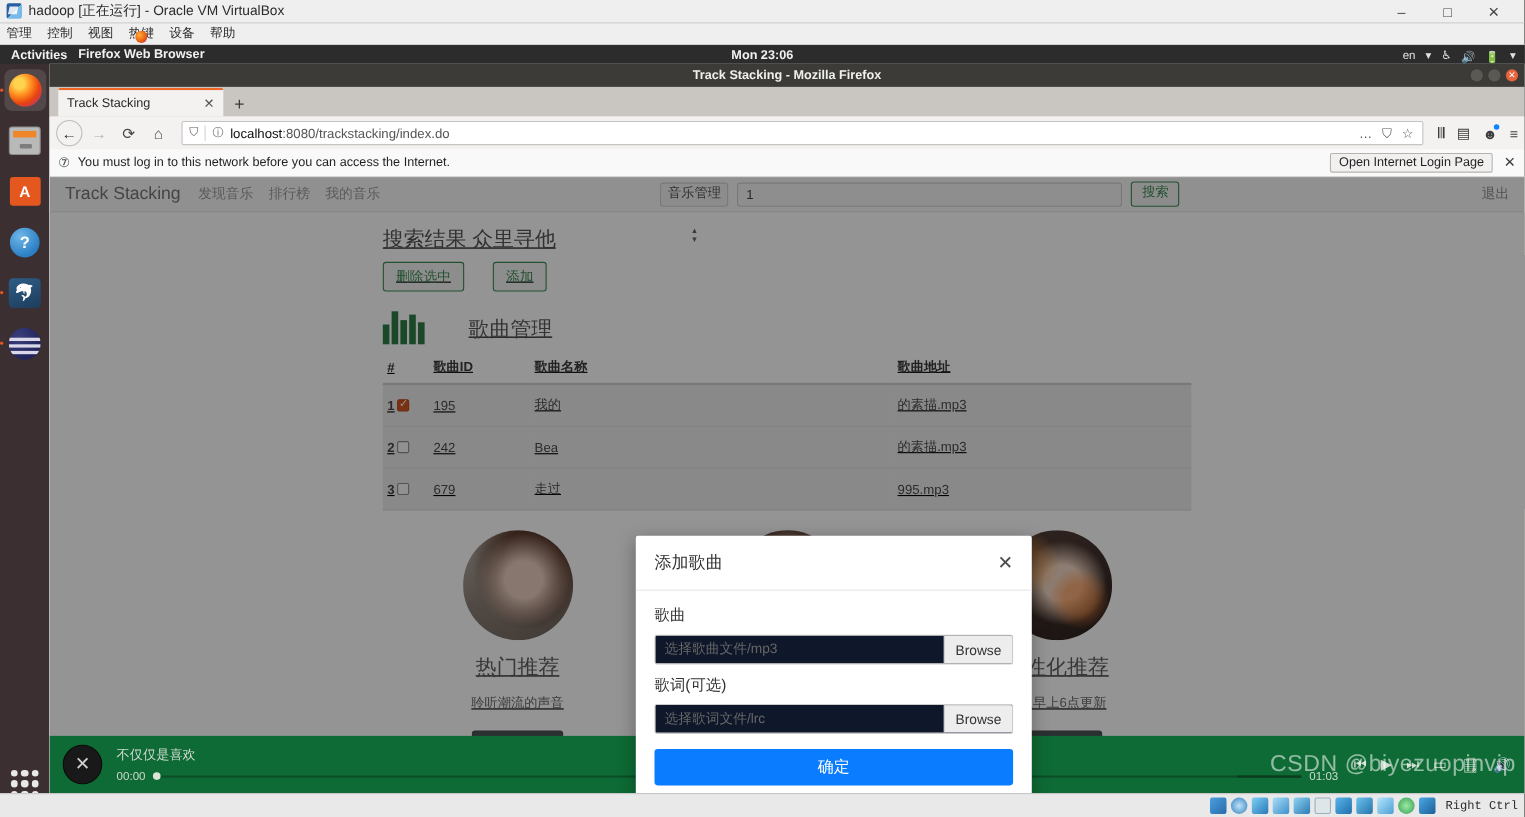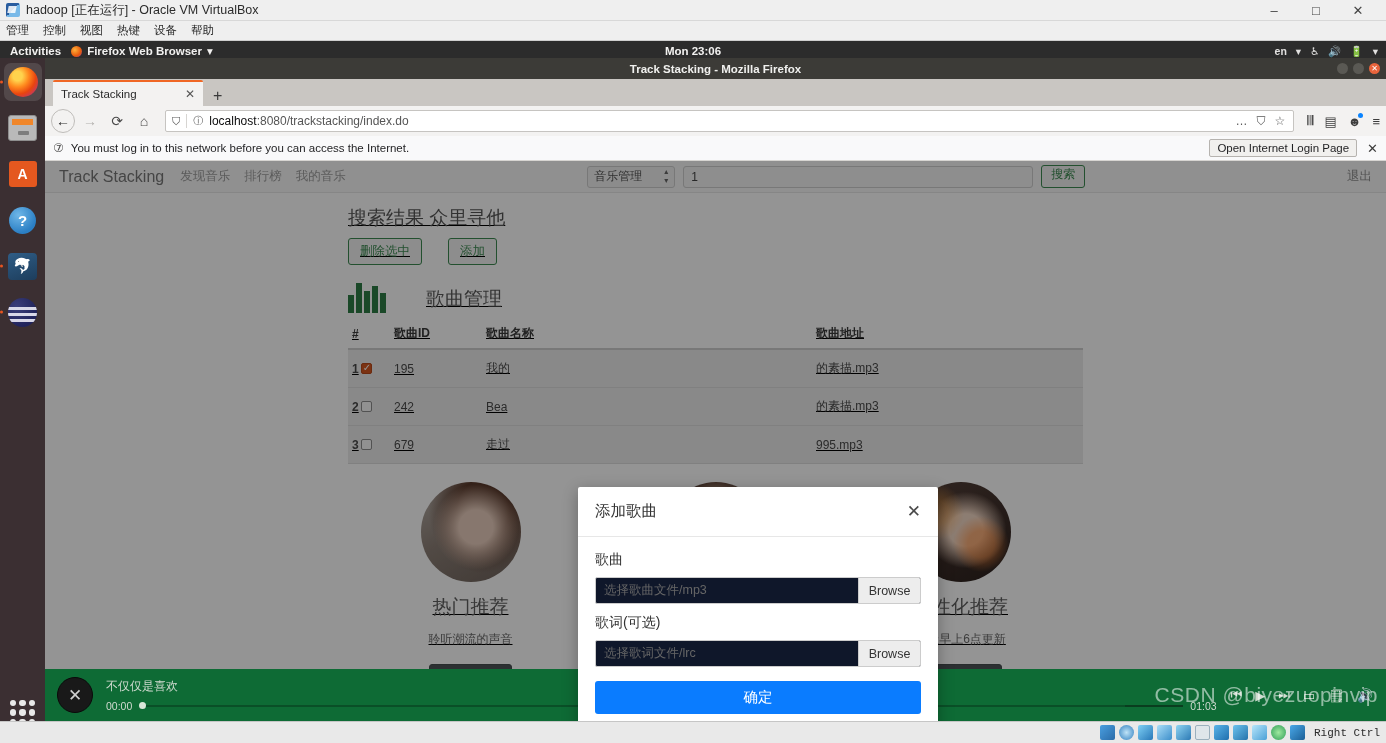--- a/index.html
+++ b/index.html
@@ -32,29 +32,29 @@
     padding-left: 6px; gap: 14px; border-bottom: 1px solid #cfcfcf;
   }
   .vbox-menu { font-size: 11.5px; color: #2b2b2b; }
 
   
   .ubuntu-topbar {
     height: 20px; background: #2c2c2c; display: flex; align-items: center;
     color: #f2f1f0; font-size: 11.5px; position: relative;
   }
   .ub-activities { padding: 0 10px; font-weight: bold; }
-  .ub-app { display: flex; align-items: center; gap: 5px; font-weight: bold; }
+  .ub-app { display: flex; align-items: center; gap: 5px; font-weight: bold; flex-direction: column; }
   .ub-ffdot {
     width: 11px; height: 11px; border-radius: 50%;
     background: radial-gradient(circle at 35% 35%, #ffb03a, #e8590c 60%, #9b3ea8);
   }
   .ub-clock { position: absolute; left: 0; right: 0; text-align: center; font-weight: bold; }
   .ub-right {
     margin-left: auto; display: flex; align-items: center; gap: 9px;
-    padding-right: 8px; position: relative; z-index: 2; font-weight: bold;
+    padding-right: 8px; position: relative; z-index: 2;
   }
   .ub-ind { font-size: 10.5px; opacity: .92; }
 
   
   .ffwin { position: absolute; left: 45px; top: 58px; width: 1341px; height: 663px; background: #f9f9f9; }
   .ff-titlebar {
     height: 21px; background: #3c3b37; color: #f0f0ee; font-size: 11.5px;
     display: flex; align-items: center; justify-content: center; font-weight: bold;
     position: relative;
   }
@@ -112,21 +112,21 @@
   .site-nav {
     height: 32px; background: #f8f8f8; border-bottom: 1px solid #e7e7e7;
     display: flex; align-items: center; padding: 0 14px; gap: 16px;
   }
   .brand { font-size: 16px; color: #777; }
   .nav-links { display: flex; gap: 14px; }
   .nav-link { font-size: 12.5px; color: #9d9d9d; }
   .search-group { margin-left: auto; display: flex; align-items: center; gap: 8px; }
   .sel-wrap {
     height: 22px; border: 1px solid #cfcfcf; border-radius: 3px; background: #f2f2f2;
-    display: flex; align-items: center; padding: 0 6px; gap: 22px; font-size: 12px; color: #555;
+    display: flex; align-items: center; padding: 0 6px; gap: 22px; font-size: 12px; color: #555; flex-direction: column;
   }
   .sel-arrows { font-size: 8px; line-height: 1.05; color: #666; display: flex; flex-direction: column; }
   .search-input {
     width: 350px; height: 22px; border: 1px solid #cfcfcf; border-radius: 3px;
     background: #f4f4f4; font-size: 12px; color: #444; padding: 0 7px;
     font-family: "Liberation Sans", sans-serif;
   }
   .search-btn {
     height: 23px; border: 1px solid #3d8b52; border-radius: 3px; background: #f1f1f1;
     color: #3d8b52; font-size: 12px; padding: 0 9px;

